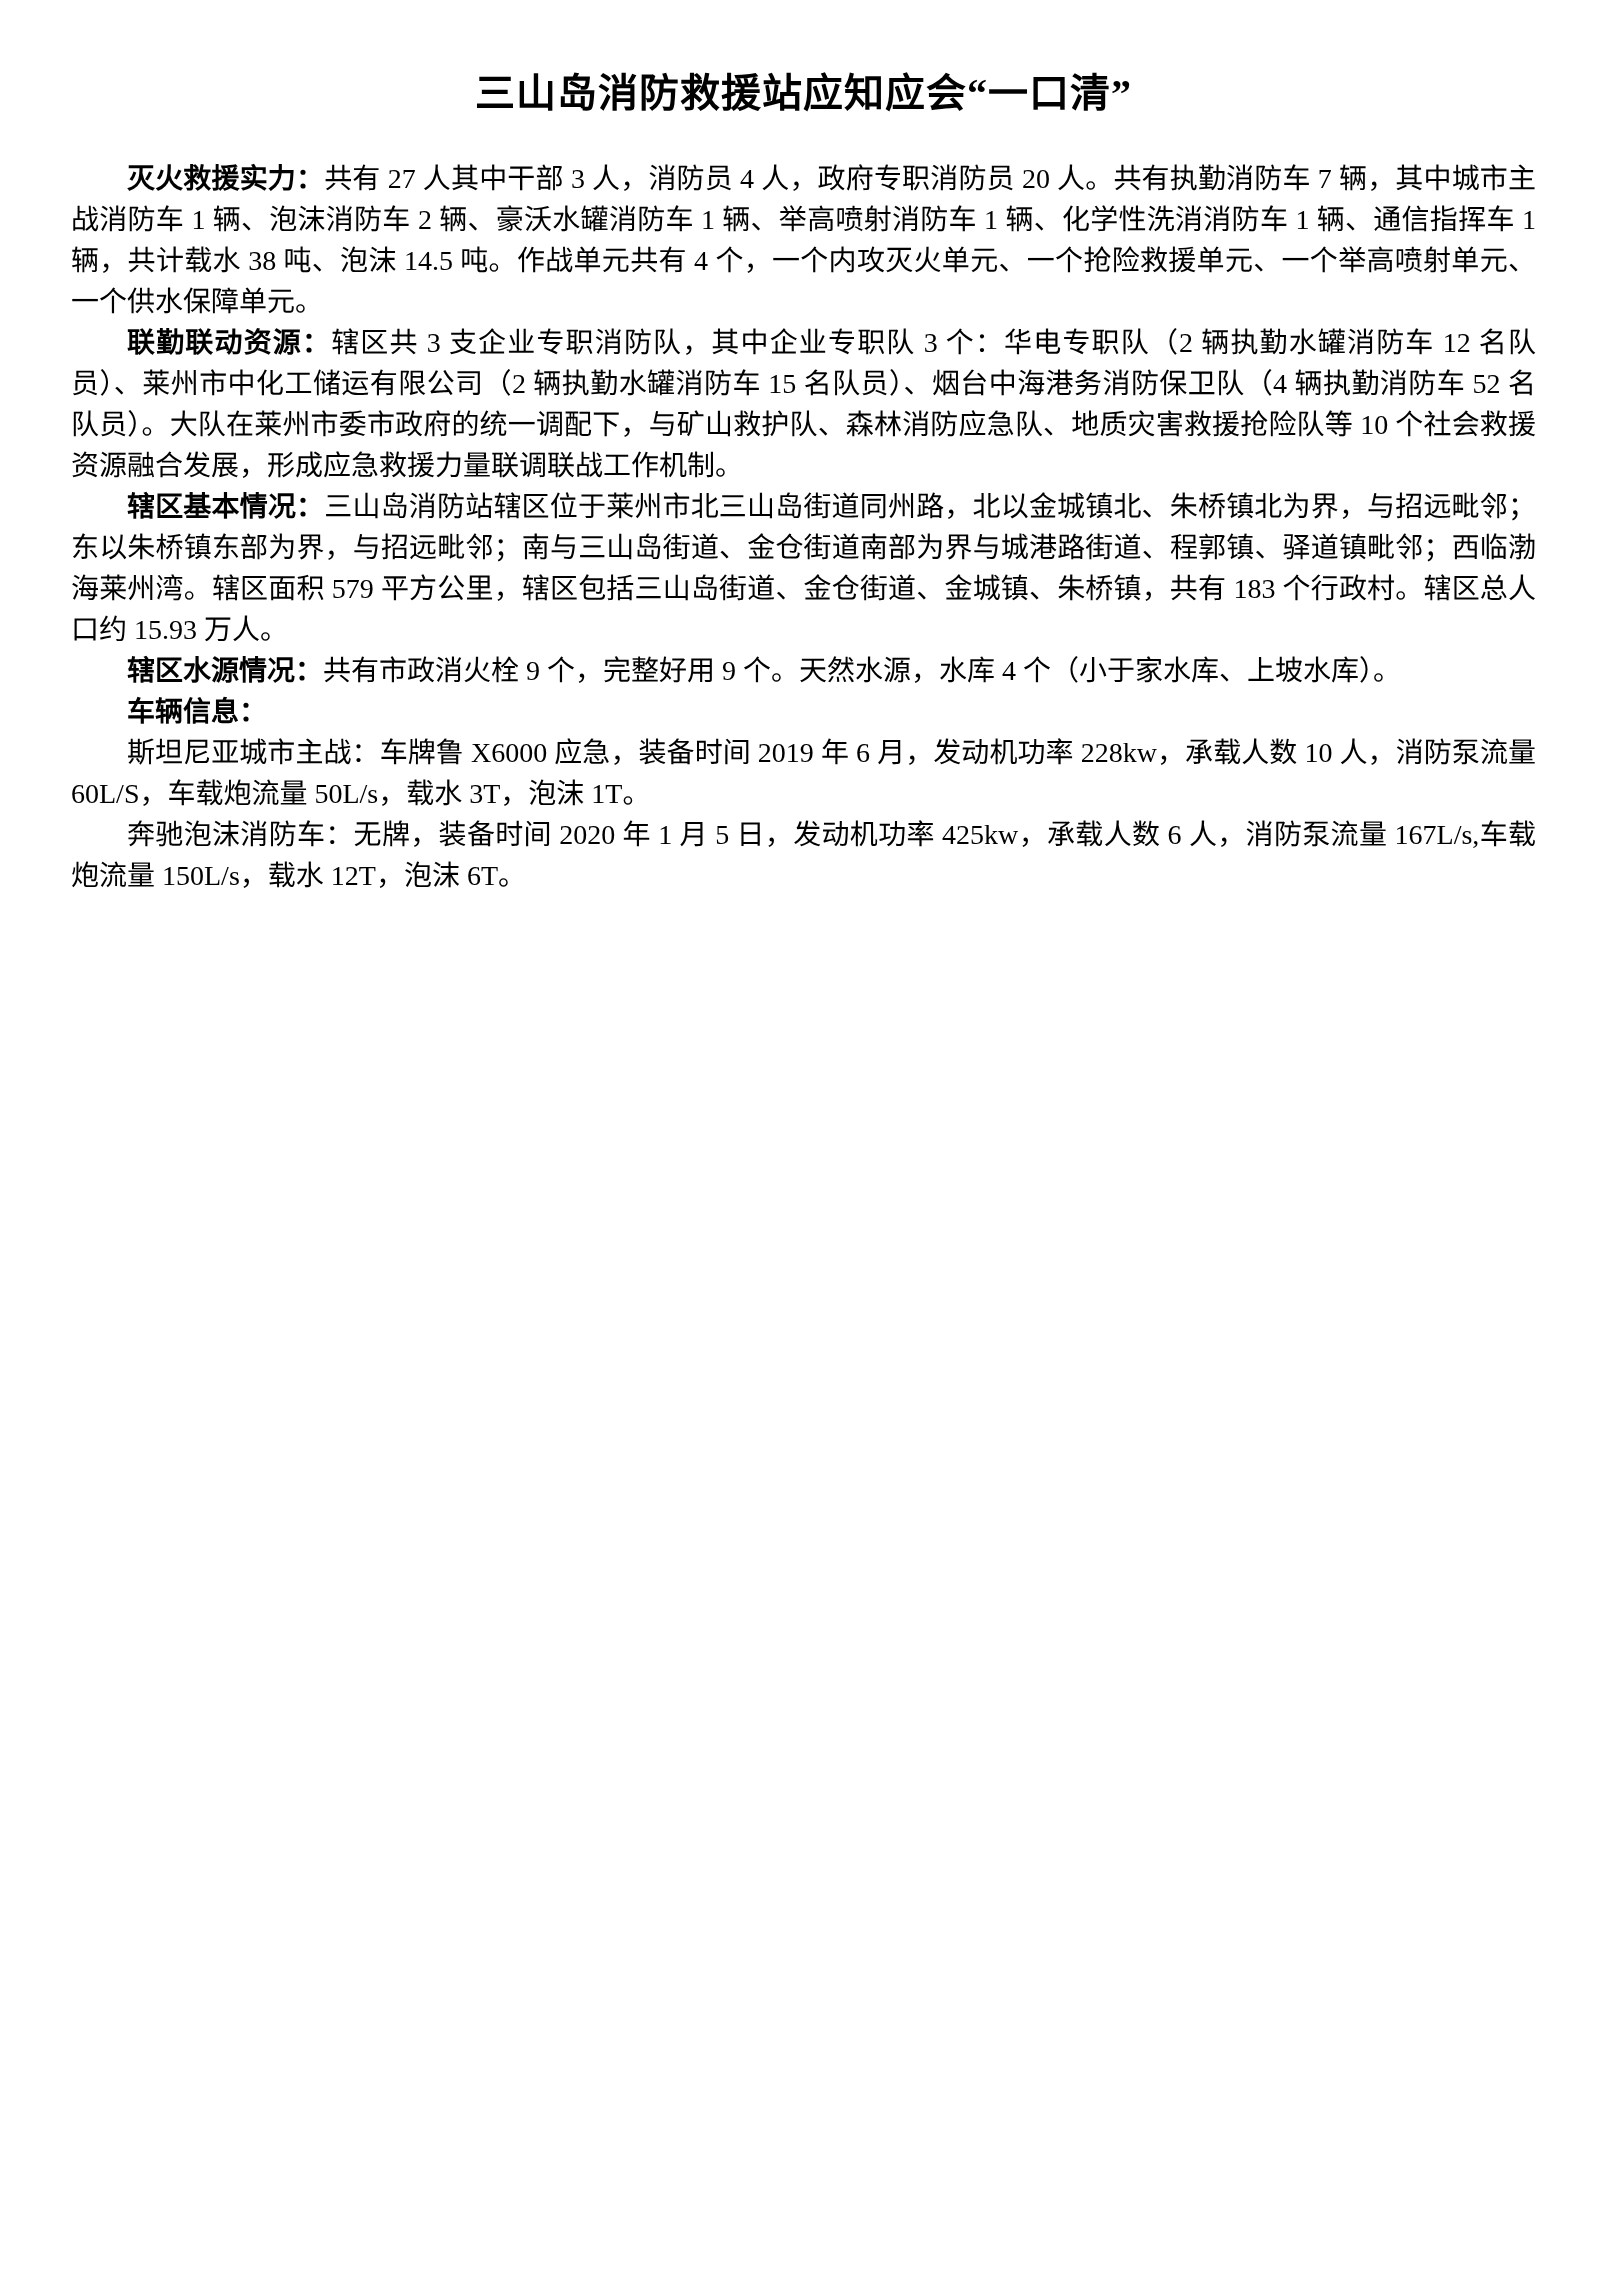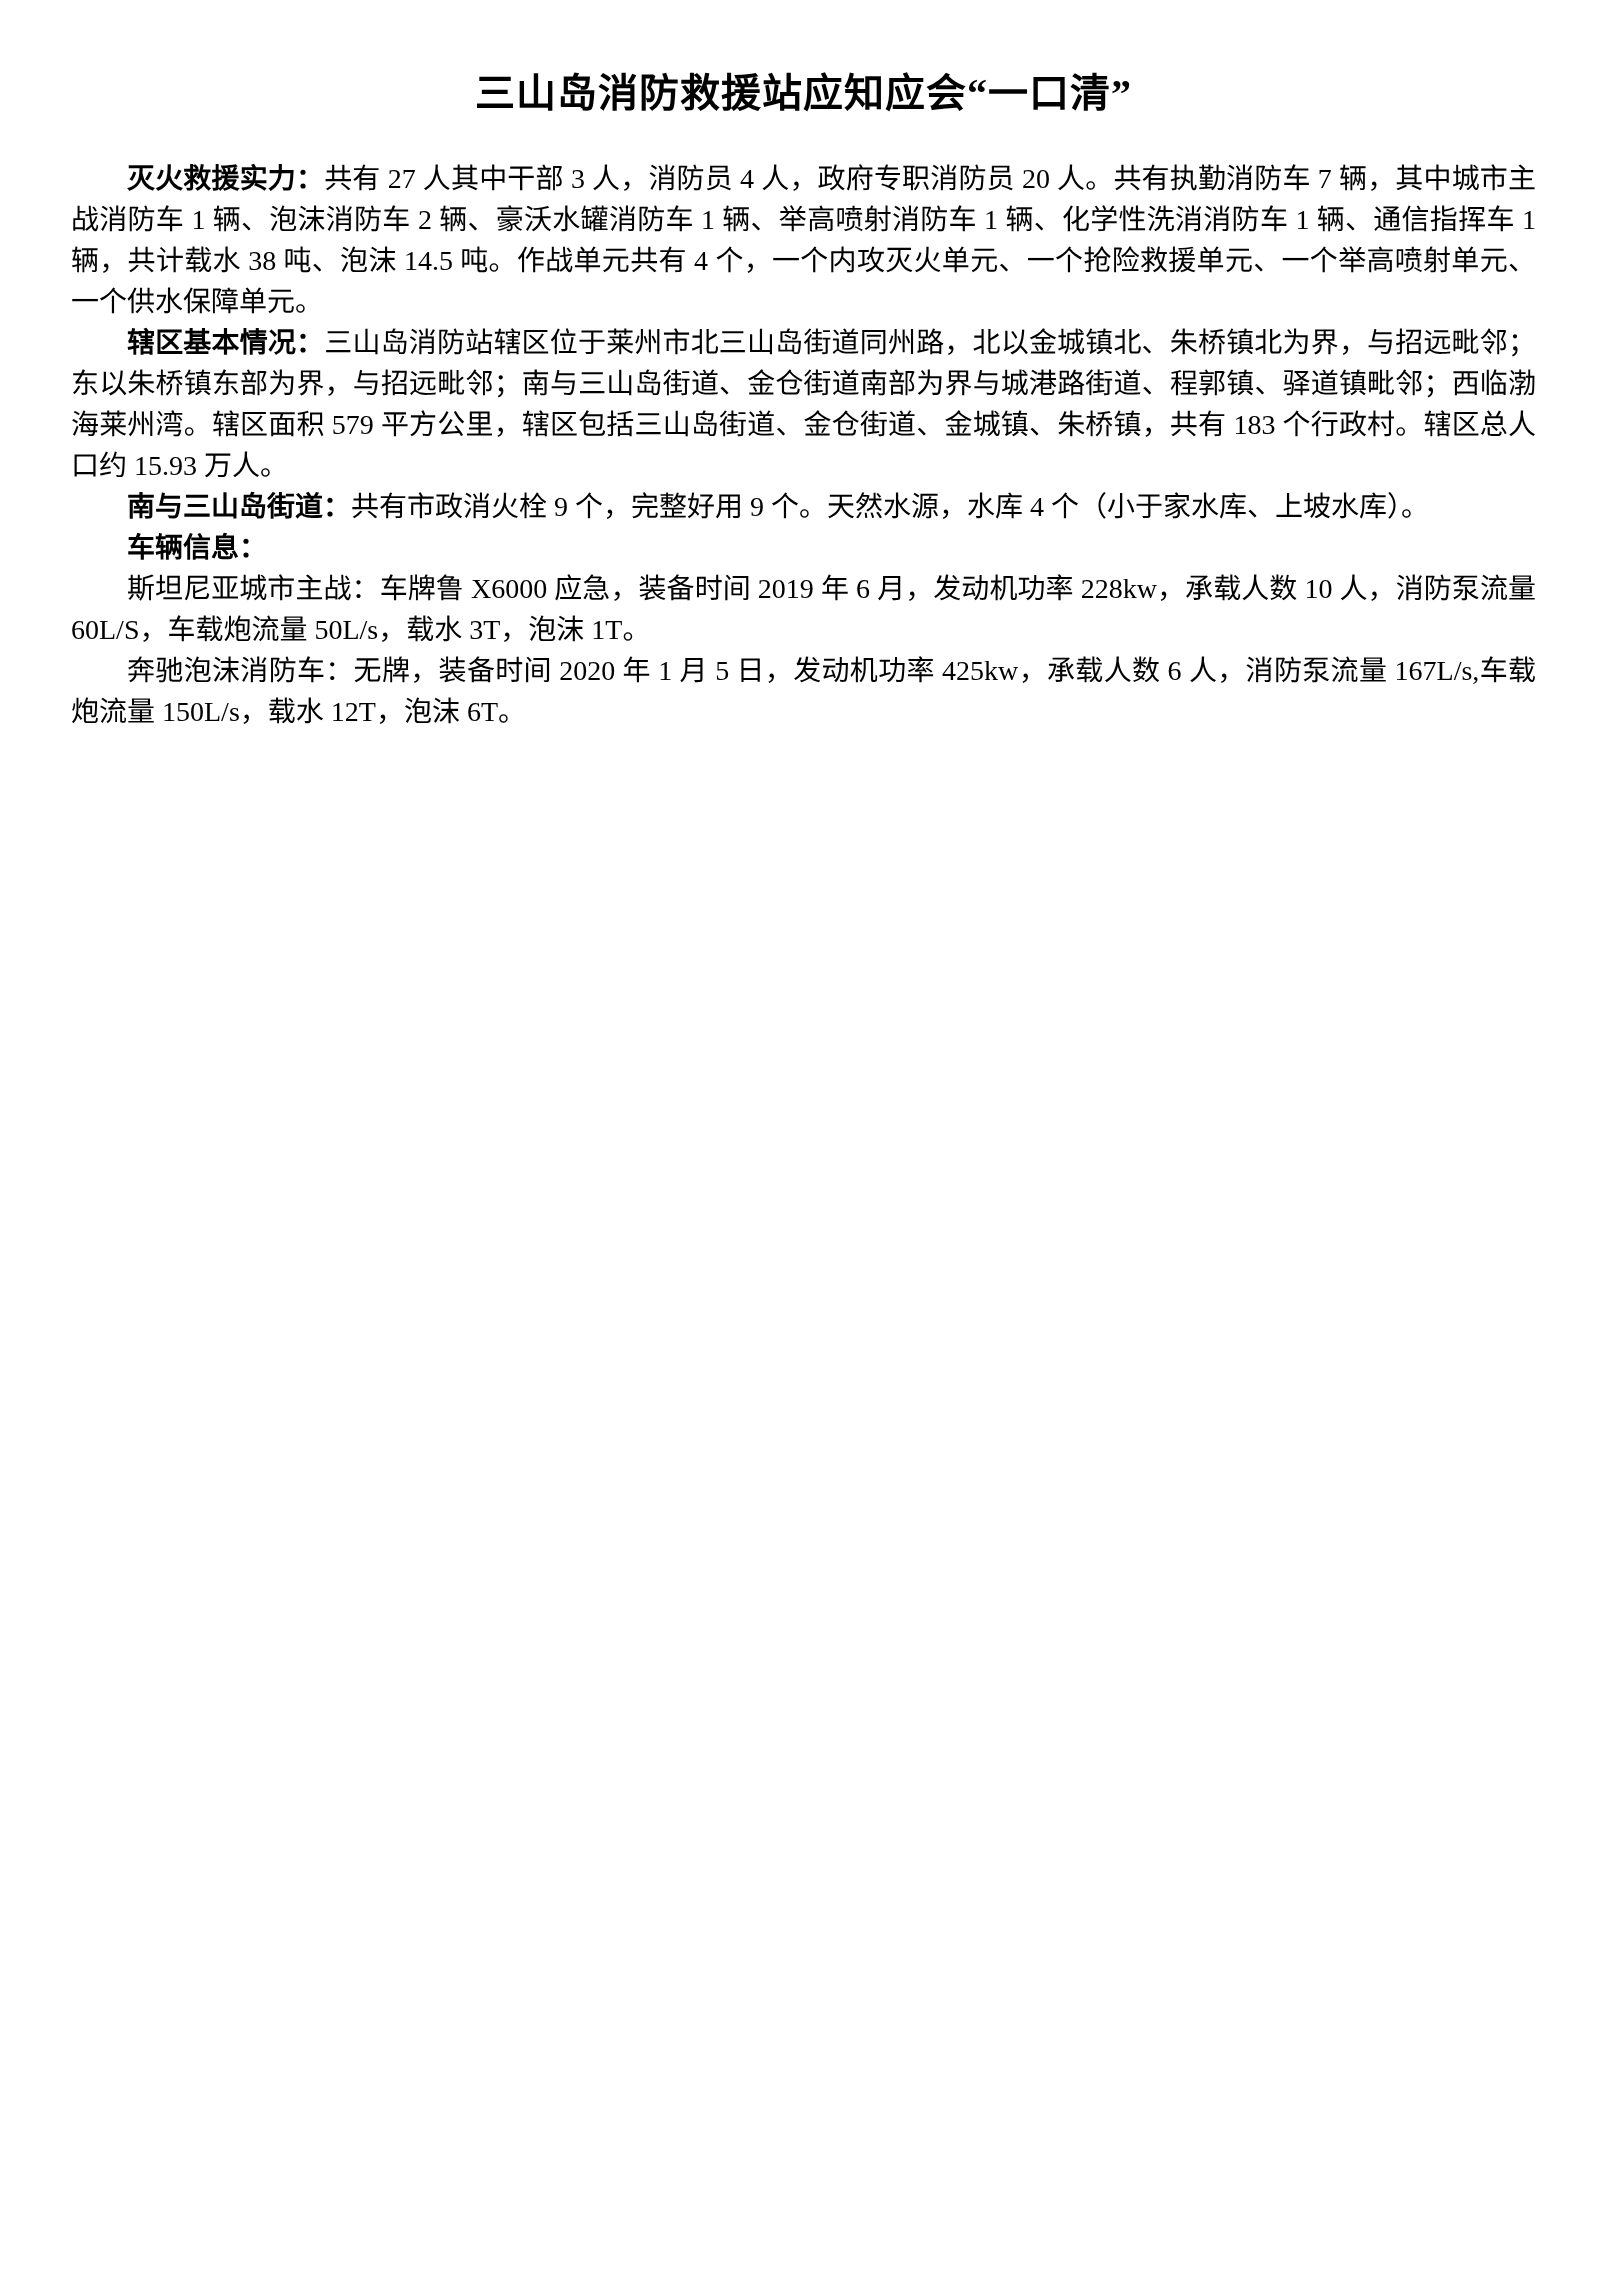--- a/index.html
+++ b/index.html
@@ -44,24 +44,25 @@
   </style>
 </head>
 <body>
 
 <div class="page">
 
   <h1 class="doc-title">三山岛消防救援站应知应会“一口清”</h1>
 
   <p class="para"><strong class="label">灭火救援实力：</strong><span class="body-text">共有 27 人其中干部 3 人，消防员 4 人，政府专职消防员 20 人。共有执勤消防车 7 辆，其中城市主战消防车 1 辆、泡沫消防车 2 辆、豪沃水罐消防车 1 辆、举高喷射消防车 1 辆、化学性洗消消防车 1 辆、通信指挥车 1 辆，共计载水 38 吨、泡沫 14.5 吨。作战单元共有 4 个，一个内攻灭火单元、一个抢险救援单元、一个举高喷射单元、一个供水保障单元。</span></p>
 
+  <p class="para"><strong class="label">联勤联动资源：</strong><span class="body-text">辖区共 3 支企业专职消防队，其中企业专职队 3 个：华电专职队（2 辆执勤水罐消防车 12 名队员）、莱州市中化工储运有限公司（2 辆执勤水罐消防车 15 名队员）、烟台中海港务消防保卫队（4 辆执勤消防车 52 名队员）。大队在莱州市委市政府的统一调配下，与矿山救护队、森林消防应急队、地质灾害救援抢险队等 10 个社会救援资源融合发展，形成应急救援力量联调联战工作机制。</span></p>
 
   <p class="para"><strong class="label">辖区基本情况：</strong><span class="body-text">三山岛消防站辖区位于莱州市北三山岛街道同州路，北以金城镇北、朱桥镇北为界，与招远毗邻；东以朱桥镇东部为界，与招远毗邻；南与三山岛街道、金仓街道南部为界与城港路街道、程郭镇、驿道镇毗邻；西临渤海莱州湾。辖区面积 579 平方公里，辖区包括三山岛街道、金仓街道、金城镇、朱桥镇，共有 183 个行政村。辖区总人口约 15.93 万人。</span></p>
 
-  <p class="para"><strong class="label">南与三山岛街道：</strong><span class="body-text">共有市政消火栓 9 个，完整好用 9 个。天然水源，水库 4 个（小于家水库、上坡水库）。</span></p>
+  <p class="para"><strong class="label">辖区水源情况：</strong><span class="body-text">共有市政消火栓 9 个，完整好用 9 个。天然水源，水库 4 个（小于家水库、上坡水库）。</span></p>
 
 
   <p class="para"><strong class="label">车辆信息：</strong><span class="body-text"></span></p>
 
   <p class="para"><strong class="label"></strong><span class="body-text">斯坦尼亚城市主战：车牌鲁 X6000 应急，装备时间 2019 年 6 月，发动机功率 228kw，承载人数 10 人，消防泵流量 60L/S，车载炮流量 50L/s，载水 3T，泡沫 1T。</span></p>
 
   <p class="para"><strong class="label"></strong><span class="body-text">奔驰泡沫消防车：无牌，装备时间 2020 年 1 月 5 日，发动机功率 425kw，承载人数 6 人，消防泵流量 167L/s,车载炮流量 150L/s，载水 12T，泡沫 6T。</span></p>
 
 </div>
 

